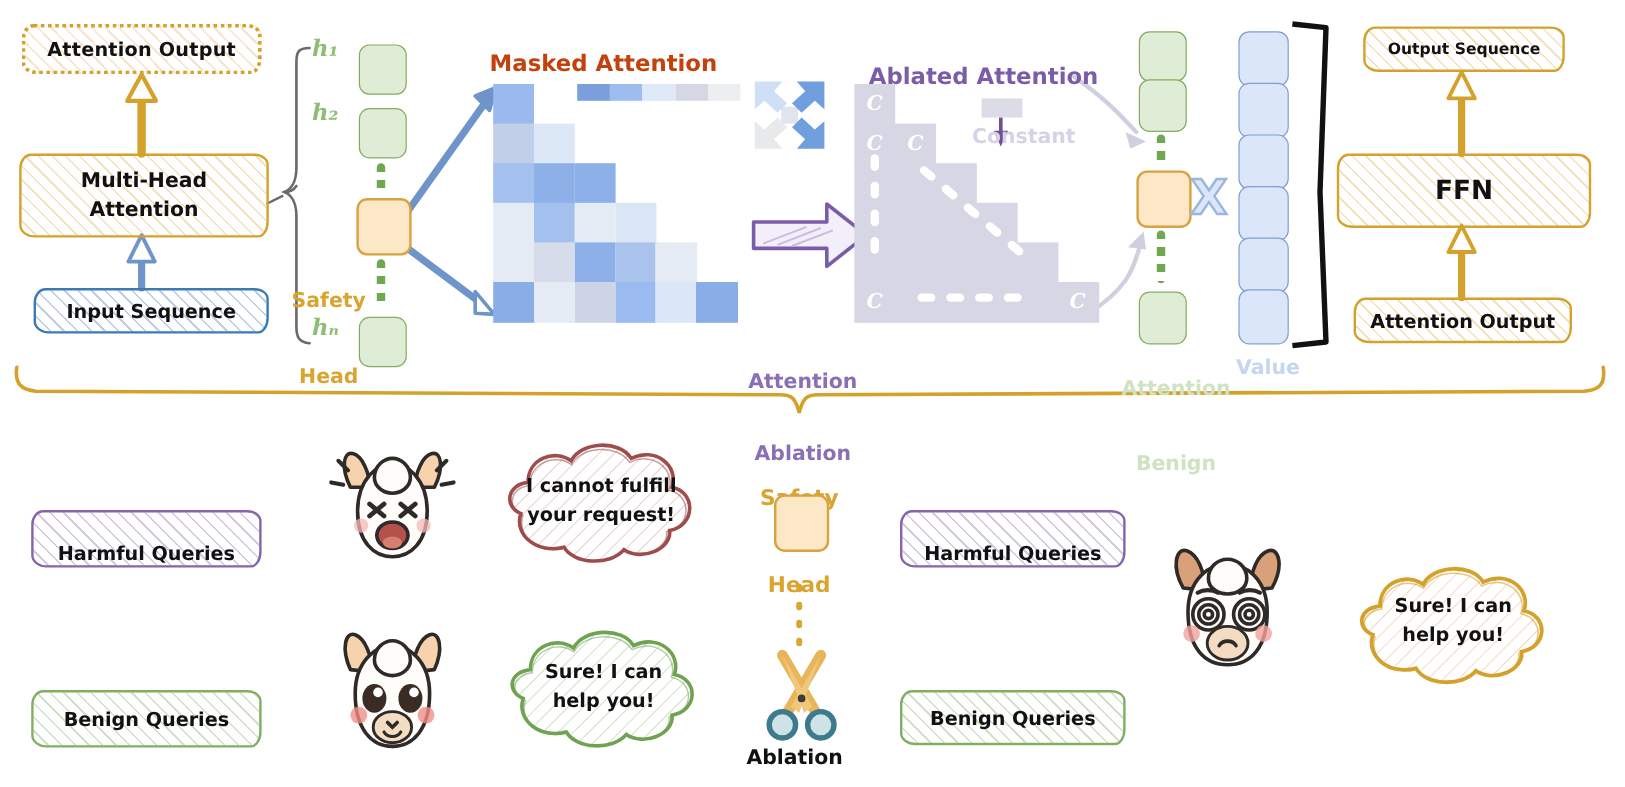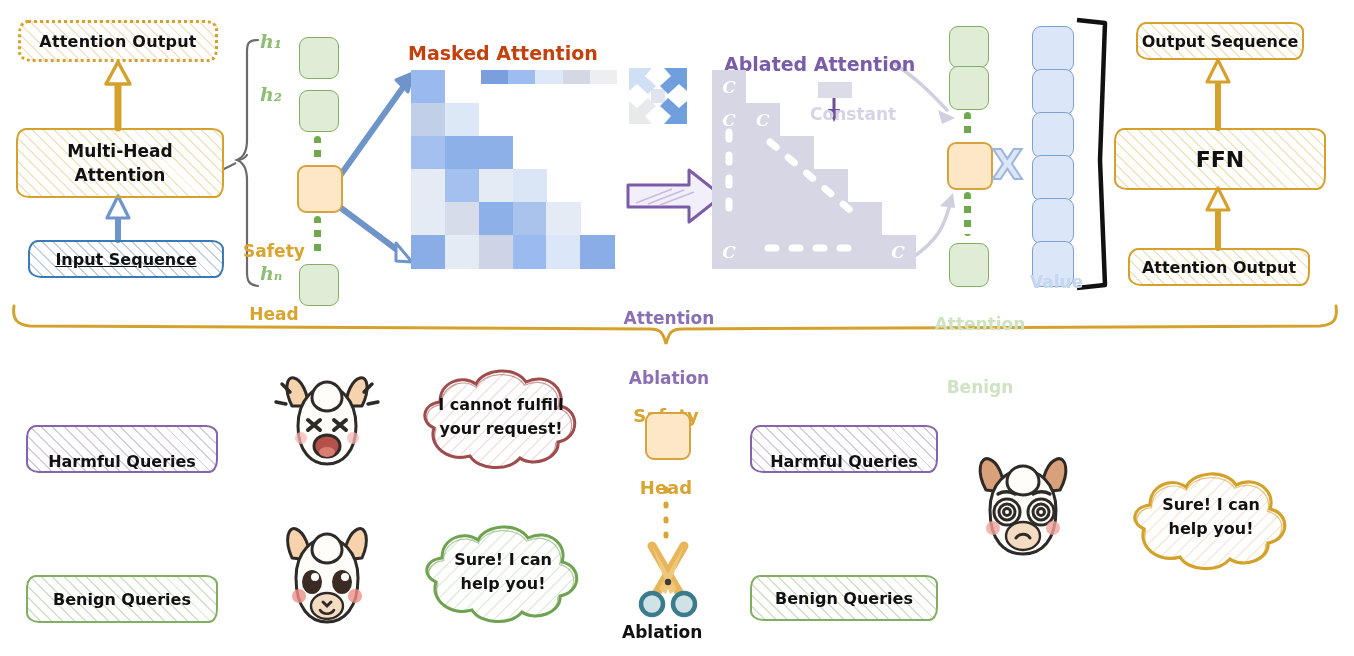--- a/index.html
+++ b/index.html
@@ -9,21 +9,21 @@
   .ctr{display:flex;align-items:center;justify-content:center;text-align:center;}
 
   
   .hbox{position:absolute;display:flex;align-items:center;justify-content:center;
         text-align:center;box-sizing:border-box;font-weight:bold;color:#111;
         border-radius:10px 12px 9px 13px/12px 9px 13px 10px;}
 
   .hatch-gold{background:
      repeating-linear-gradient(45deg, rgba(214,163,46,.30) 0 1.4px, rgba(255,255,255,0) 1.4px 8px);}
   .hatch-blue{background:
-     repeating-linear-gradient(45deg, rgba(60,115,180,.34) 0 1.4px, rgba(255,255,255,0) 1.4px 8px); text-decoration: underline;}
+     repeating-linear-gradient(45deg, rgba(60,115,180,.34) 0 1.4px, rgba(255,255,255,0) 1.4px 8px);}
   .hatch-purple{background:
      repeating-linear-gradient(45deg, rgba(130,100,170,.34) 0 1.4px, rgba(255,255,255,0) 1.4px 8px);}
   .hatch-green{background:
      repeating-linear-gradient(45deg, rgba(120,170,95,.34) 0 1.4px, rgba(255,255,255,0) 1.4px 8px); justify-content: center;}
   .hatch-orange{background:
      repeating-linear-gradient(45deg, rgba(224,150,60,.28) 0 1.4px, rgba(255,255,255,0) 1.4px 8px);}
 
   .bd-gold{border:2.5px solid #d4a22c;}
   .bd-gold-dotted{border:3px dotted #d4a22c;}
   .bd-blue{border:2.8px solid #3b7ab5;}
@@ -40,21 +40,21 @@
   
   .mcell{position:absolute;}
 
   
   .lbl{position:absolute;white-space:pre;font-weight:bold;}
   .title-dark{color:#c2410c;font-size:19px;}
   .title-purple{color:#7b5ca8;font-size:19px;}
   .lbl-purple{color:#8a6fb5;font-size:17px;line-height:20px;}
   .lbl-gold{color:#d9a430;font-size:17px;line-height:21px;}
   .lbl-green-pale{color:#cfe2c2;font-size:17px;line-height:21px;}
-  .lbl-blue-pale{color:#c5d6f0;font-size:17px;line-height:21px;}
+  .lbl-blue-pale{color:#c5d6f0;font-size:17px;line-height:21px;margin-top:25px;}
   .lbl-lav{color:#d6d3e6;font-size:16px;}
   .hsub{color:#8cbf73;font-style:italic;font-family:"DejaVu Serif","Liberation Serif",serif;font-size:19px;}
 
   svg{position:absolute;overflow:visible;}
 </style>
 </head>
 <body>
 
 <div class="hbox hatch-orange bd-gold-dotted" style="left:18px;top:20px;width:200px;height:42px;font-size:16px;letter-spacing:.2px;">
   <span>Attention Output</span>
@@ -242,21 +242,21 @@
 <div class="abs" id="value-column" style="left:1032px;top:26px;width:40px;height:260px;">
     <div class="cell-blue" style="left: 0px; top: 0px; width: 40px; height: 44px;"></div>
     <div class="cell-blue" style="left: 0px; top: 43px; width: 40px; height: 44px;"></div>
     <div class="cell-blue" style="left: 0px; top: 86px; width: 40px; height: 44px;"></div>
     <div class="cell-blue" style="left: 0px; top: 129px; width: 40px; height: 44px;"></div>
     <div class="cell-blue" style="left: 0px; top: 172px; width: 40px; height: 44px;"></div>
     <div class="cell-blue" style="left: 0px; top: 215px; width: 40px; height: 44px;"></div>
   </div>
 <div class="lbl lbl-blue-pale" style="left:1030px;top:272px;">Value</div>
 
-<div class="hbox hatch-gold bd-gold" style="left:1136px;top:22px;width:168px;height:38px;font-size:16px;">
+<div class="hbox hatch-gold bd-gold" style="left:1136px;top:22px;width:168px;height:38px;font-size:13px;">
   <span>Output Sequence</span>
 </div>
 <div class="hbox hatch-gold bd-gold" style="left:1114px;top:128px;width:212px;height:62px;font-size:22px;">
   <span>FFN</span>
 </div>
 <div class="hbox hatch-gold bd-gold" style="left:1128px;top:248px;width:182px;height:38px;font-size:16px;">
   <span>Attention Output</span>
 </div>
 
 <div class="lbl lbl-gold" style="left:630px;top:356px;text-align:center;width:72px;font-size:18px;line-height:24px;">

